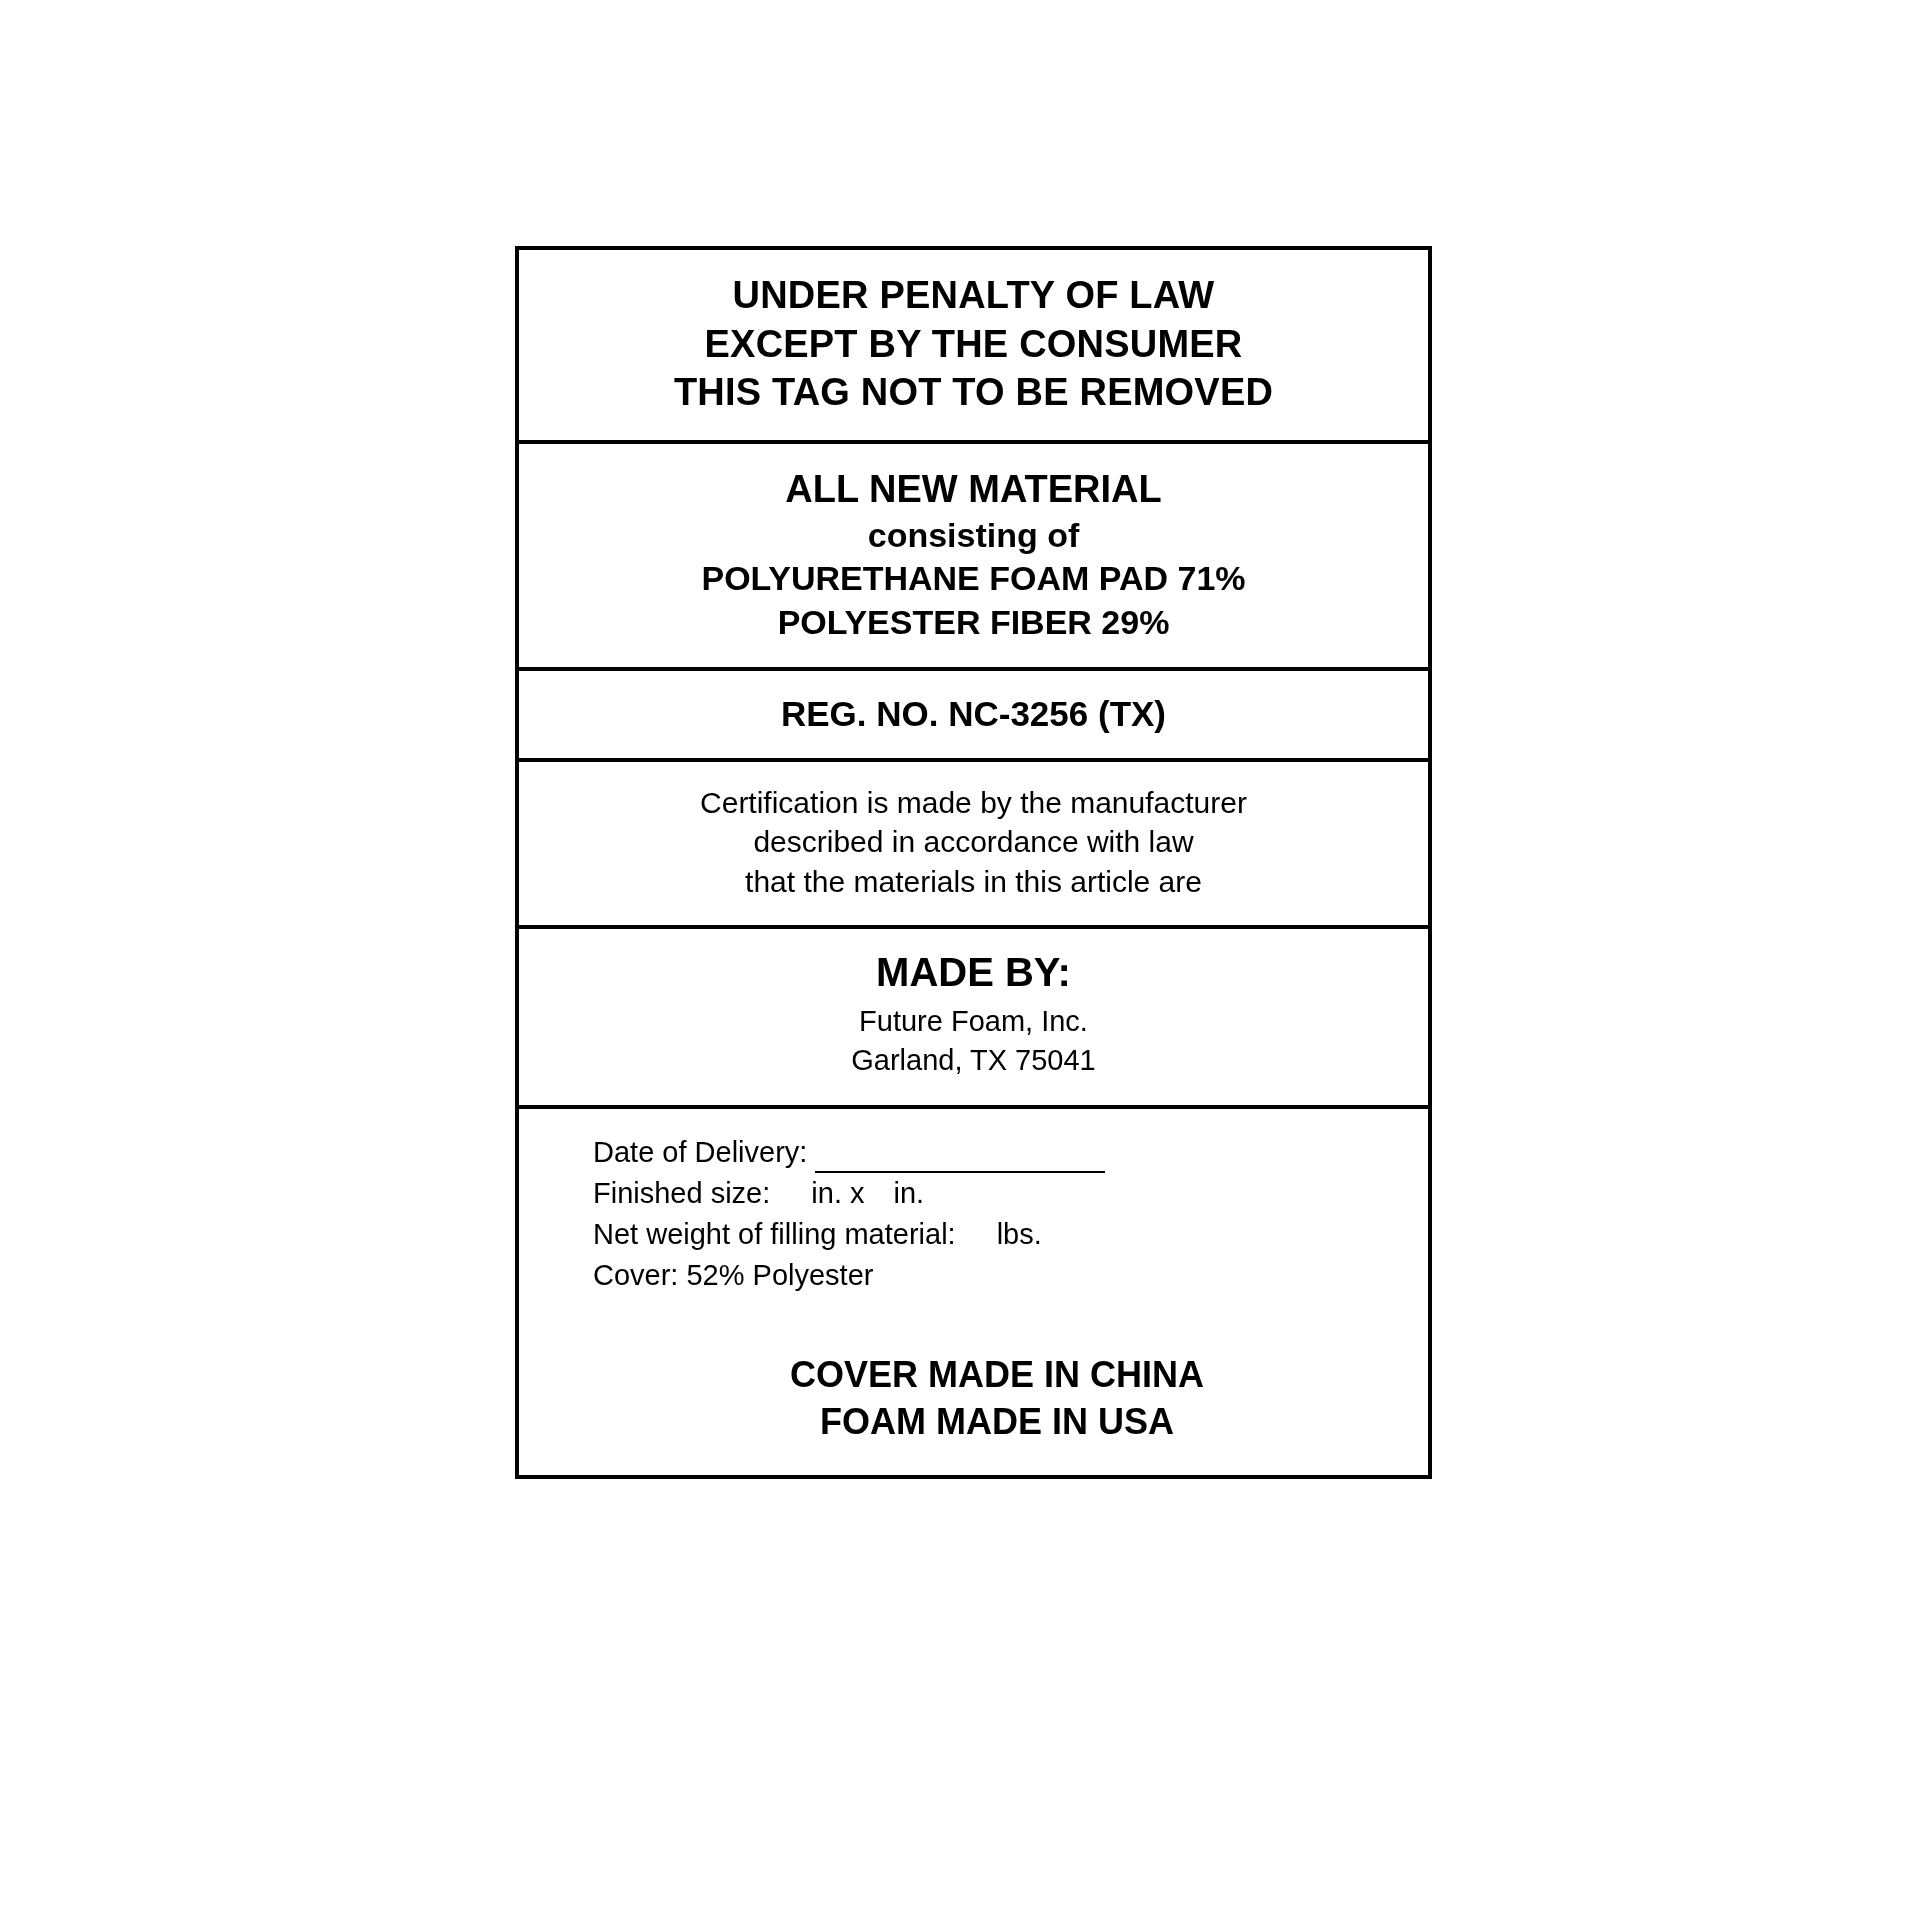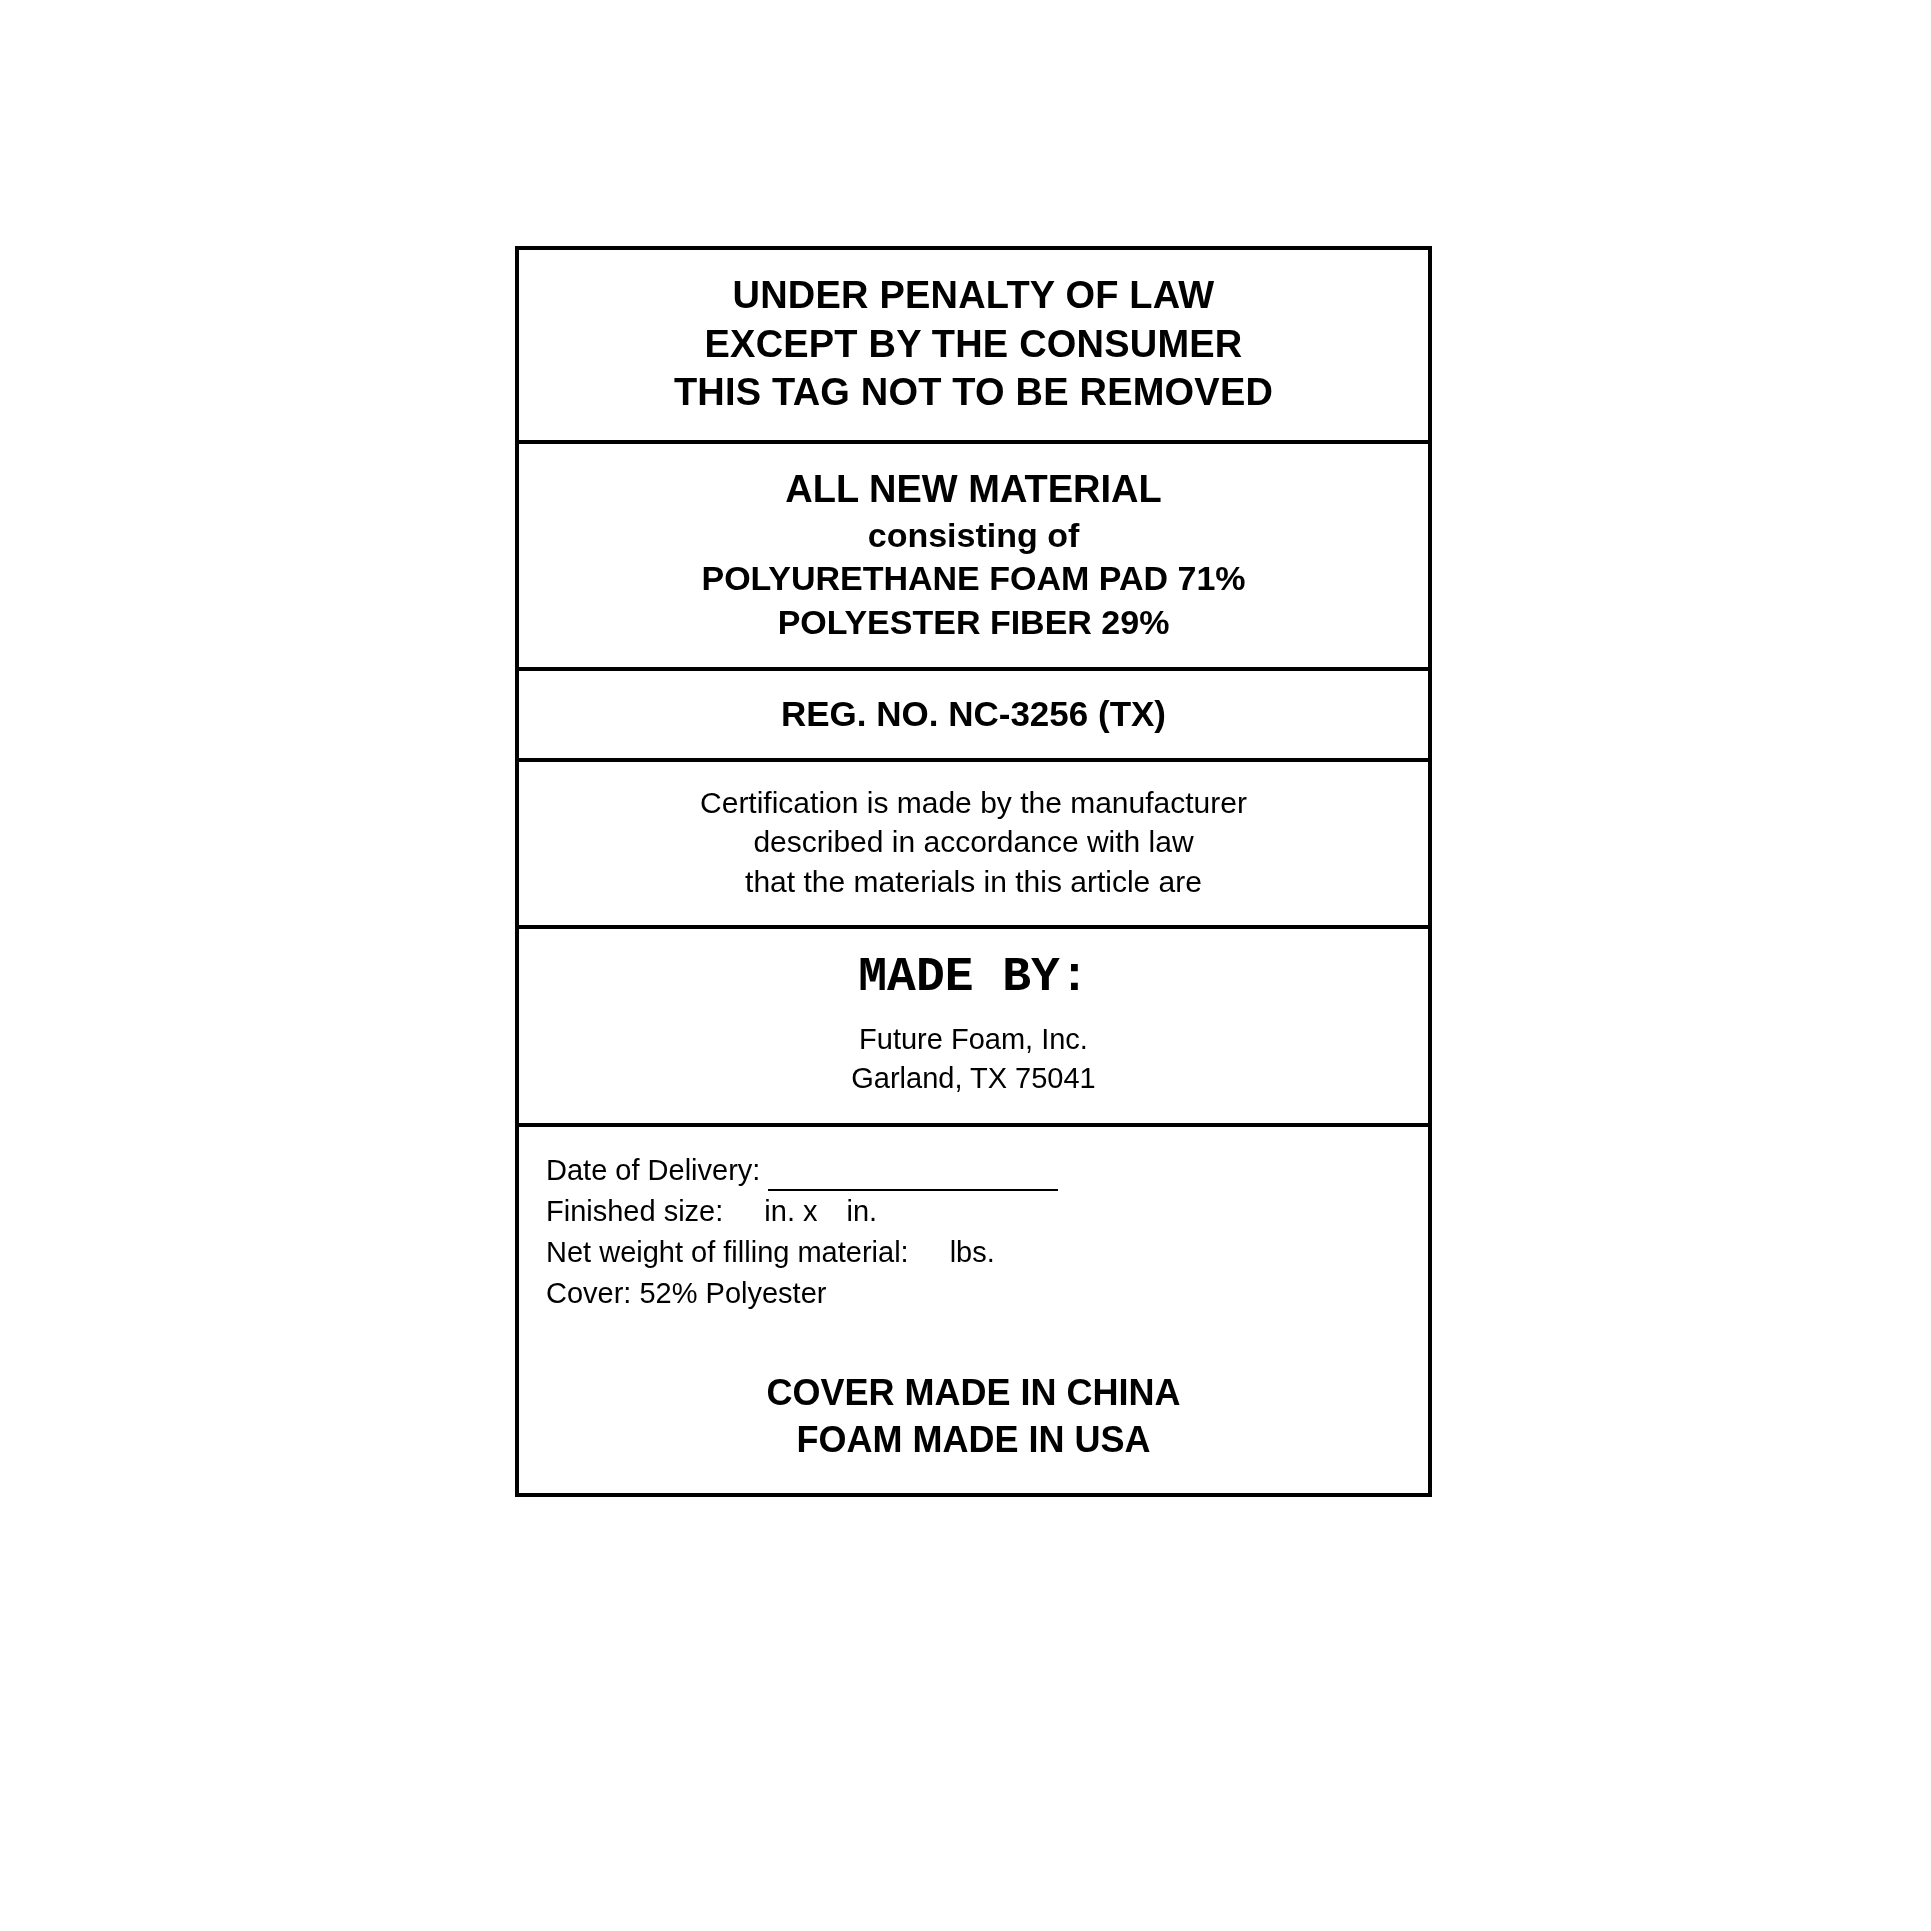--- a/index.html
+++ b/index.html
@@ -80,34 +80,34 @@
     font-size: 30px;
     font-weight: normal;
     line-height: 1.32;
   }
 
   
   .sec-madeby {
     padding: 21px 9.7px 25px 9.7px;
   }
   .sec-madeby .head {
-    font-size: 48px;
+    font-size: 40px;
     font-weight: bold;
-    margin-bottom: 16px;
-    font-family: Liberation Mono, monospace;
+    margin-bottom: 7px;
   }
   .sec-madeby .line {
     font-size: 29px;
     font-weight: normal;
     line-height: 1.35;
   }
 
   
   .sec-details {
     padding: 23px 0 29px 0;
+    margin-left: 47px;
   }
   .sec-details .left-lines {
     padding-left: 27px;
     font-size: 29px;
     line-height: 1.42;
     text-align: left;
   }
   .blank-rule {
     display: inline-block;
     width: 290px;

